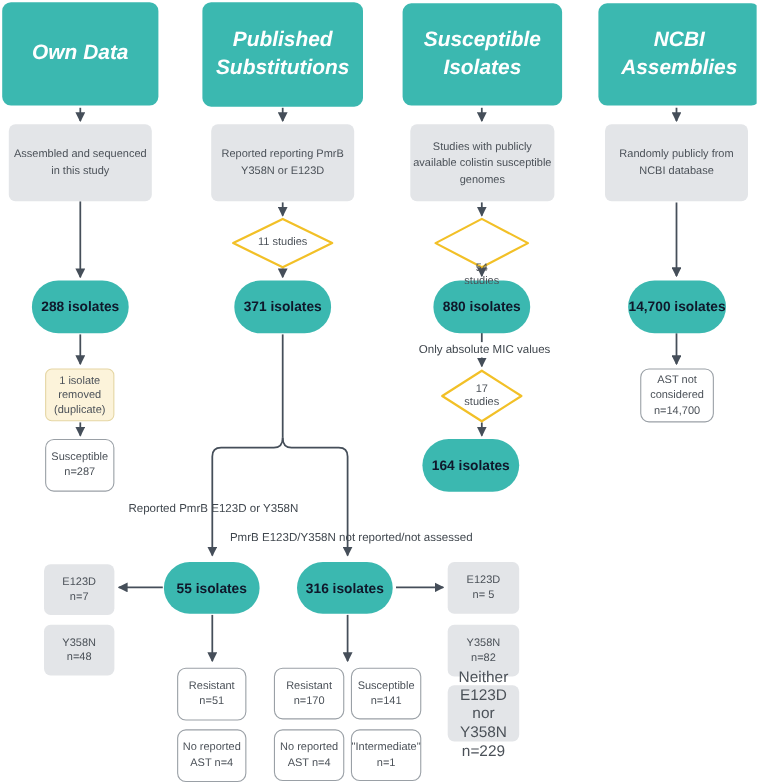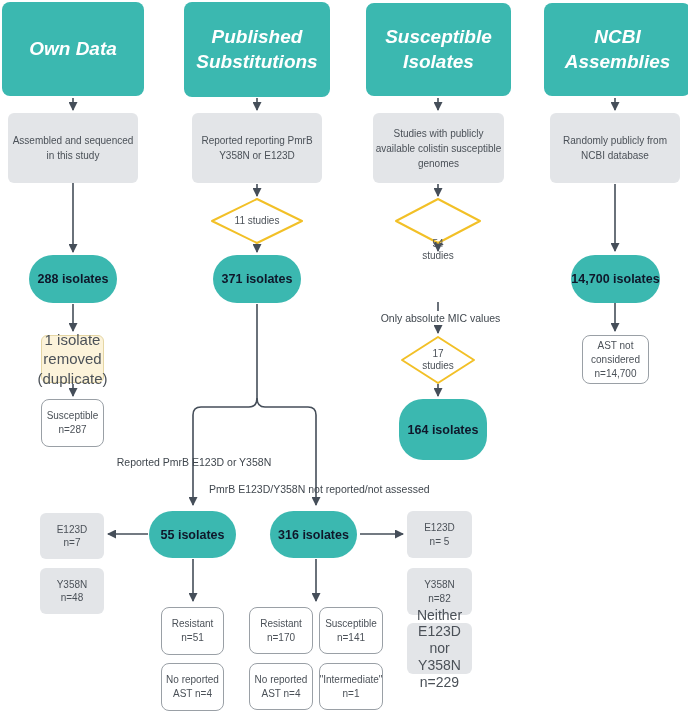--- a/index.html
+++ b/index.html
@@ -37,21 +37,21 @@
   .smallgray{
     background:var(--graybox);color:var(--boxtext);
     border-radius:6px;font-size:10px;line-height:1.35;
   }
   .whitebox{
     background:#ffffff;border:1px solid var(--whiteborder);color:var(--boxtext);
     border-radius:8px;font-size:10px;line-height:1.4;
   }
   .yellowbox{
     background:var(--yellowfill);border:1px solid var(--yellowborder);color:var(--boxtext);
-    border-radius:6px;font-size:15px;line-height:1.3;
+    border-radius:6px;font-size:10px;line-height:1.3;
   }
   .neither{font-size:14px;line-height:1.2;}
   .dlabel{
     position:absolute;text-align:center;font-size:10px;color:var(--boxtext);
     line-height:1.2;z-index:3;white-space:pre-line;
   }
   .flabel{
     position:absolute;text-align:center;font-size:10.5px;color:#40474e;
     z-index:3;white-space:nowrap;
   }
@@ -124,22 +124,23 @@
 NCBI database</div>
 
   <div class="dlabel" style="left:212px;top:215px;width:90px;">11 studies</div>
   <div class="dlabel" style="left:398px;top:209px;width:80px;margin-top:29px;">54
 studies</div>
   <div class="dlabel" style="left:398px;top:348px;width:80px;">17
 studies</div>
 
   <div class="node pill" style="left:29px;top:255px;width:88px;height:48px">288 isolates</div>
   <div class="node pill" style="left:213px;top:255px;width:88px;height:48px">371 isolates</div>
+  <div class="node pill" style="left:394px;top:255px;width:88px;height:48px">880 isolates</div>
   <div class="node pill" style="left:571px;top:255px;width:89px;height:48px">14,700 isolates</div>
-  <div class="node pill" style="left:399px;top:399px;width:88px;height:61px">164 isolates</div>
+  <div class="node pill" style="left:384px;top:399px;width:88px;height:48px">164 isolates</div>
   <div class="node pill" style="left:149px;top:511px;width:87px;height:47px">55 isolates</div>
   <div class="node pill" style="left:270px;top:511px;width:87px;height:47px">316 isolates</div>
 
   <div class="node yellowbox" style="left:41px;top:335px;width:63px;height:48px">1 isolate
 removed
 (duplicate)</div>
   <div class="node whitebox" style="left:41px;top:399px;width:63px;height:48px">Susceptible
 n=287</div>
 
   <div class="flabel micbg" style="left:371px;top:311px;width:135px;">Only absolute MIC values</div>

